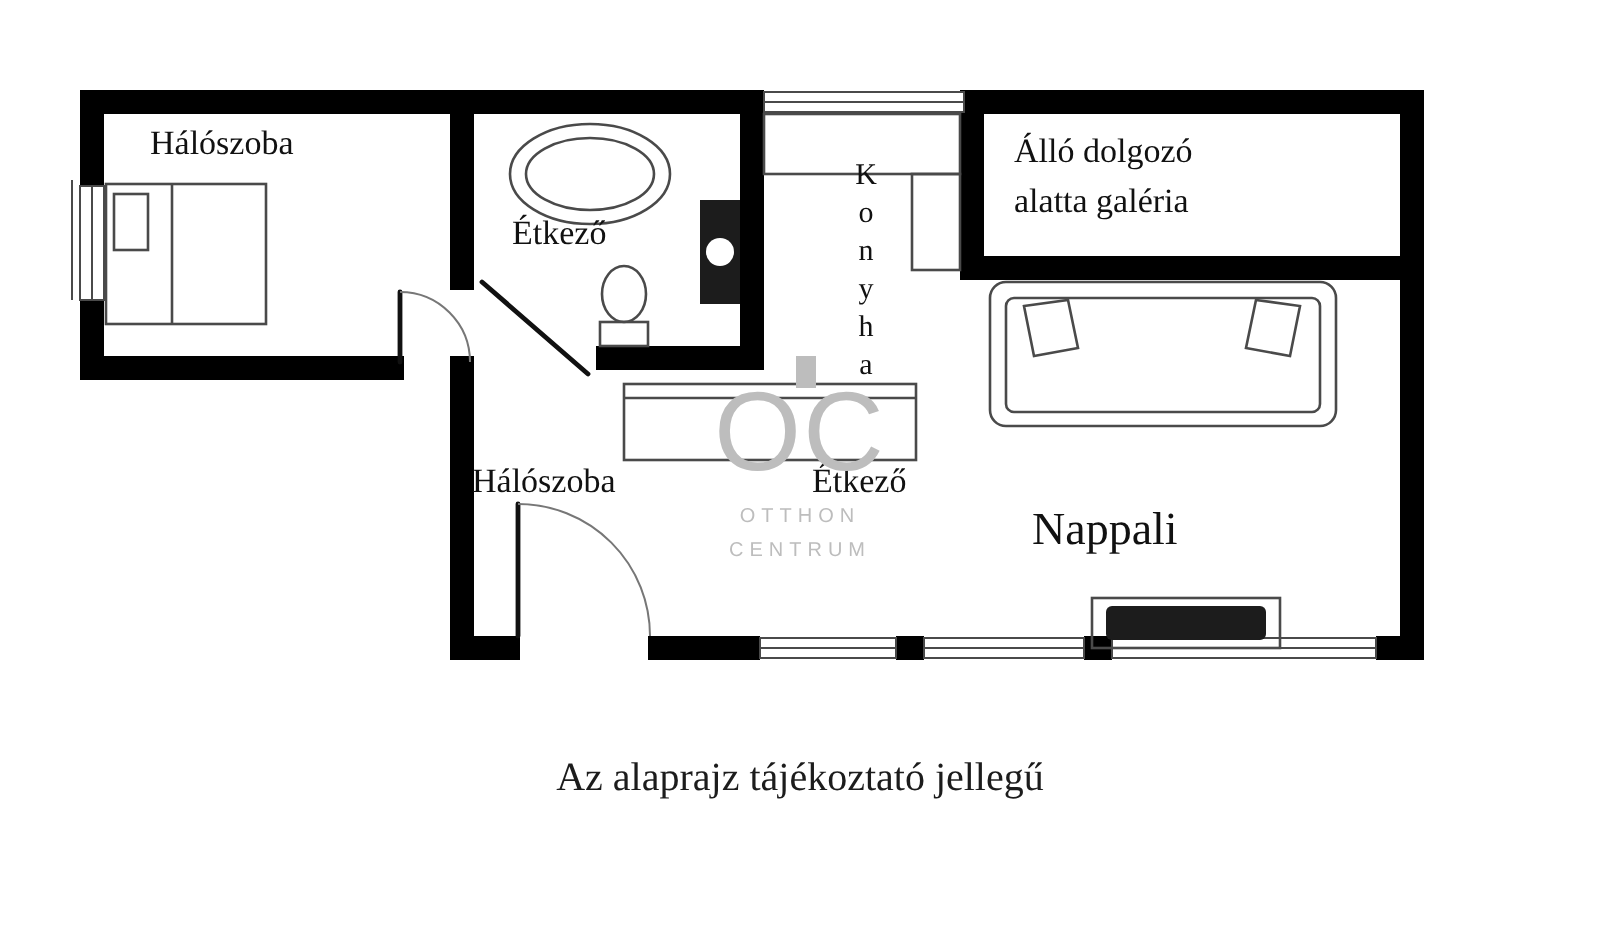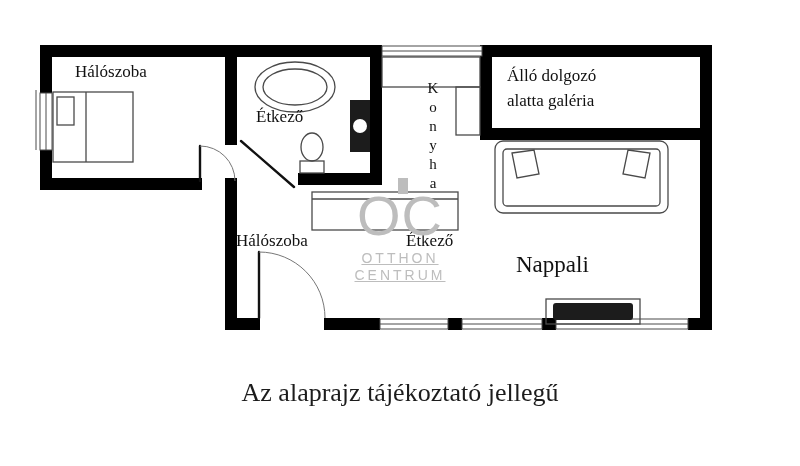--- a/index.html
+++ b/index.html
@@ -21,25 +21,25 @@
   .label.big{font-size:23px;}
   .label.two-line{white-space:normal;line-height:25px;}
   .label.vertical{writing-mode:vertical-lr;text-orientation:upright;white-space:nowrap;
                   font-size:15px;letter-spacing:3px;}
 
   
   .watermark{position:absolute;left:340px;top:178px;width:120px;text-align:center;
              color:var(--watermark,#bdbdbd);font-family:"Liberation Sans",sans-serif;}
   .wm-chimney{position:absolute;left:58px;top:0;width:10px;height:16px;background:var(--watermark,#bdbdbd);}
   .wm-logo{margin-top:10px;font-size:56px;line-height:1;font-weight:normal;letter-spacing:1px;}
-  .wm-name{margin-top:6px;font-size:14px;letter-spacing:3px;line-height:17px;text-decoration:underline;}
+  .wm-name{margin-top:6px;font-size:10px;letter-spacing:3px;line-height:17px;}
 
   
   .caption{position:absolute;left:0;top:378px;width:800px;text-align:center;
-           font-size:26px;color:#1c1c1c;}
+           font-size:20px;color:#1c1c1c;}
 </style>
 </head>
 <body>
 
 <div class="canvas">
 
   <svg class="plan-svg" width="800" height="466" viewBox="0 0 800 466">
 
     <g>
 

